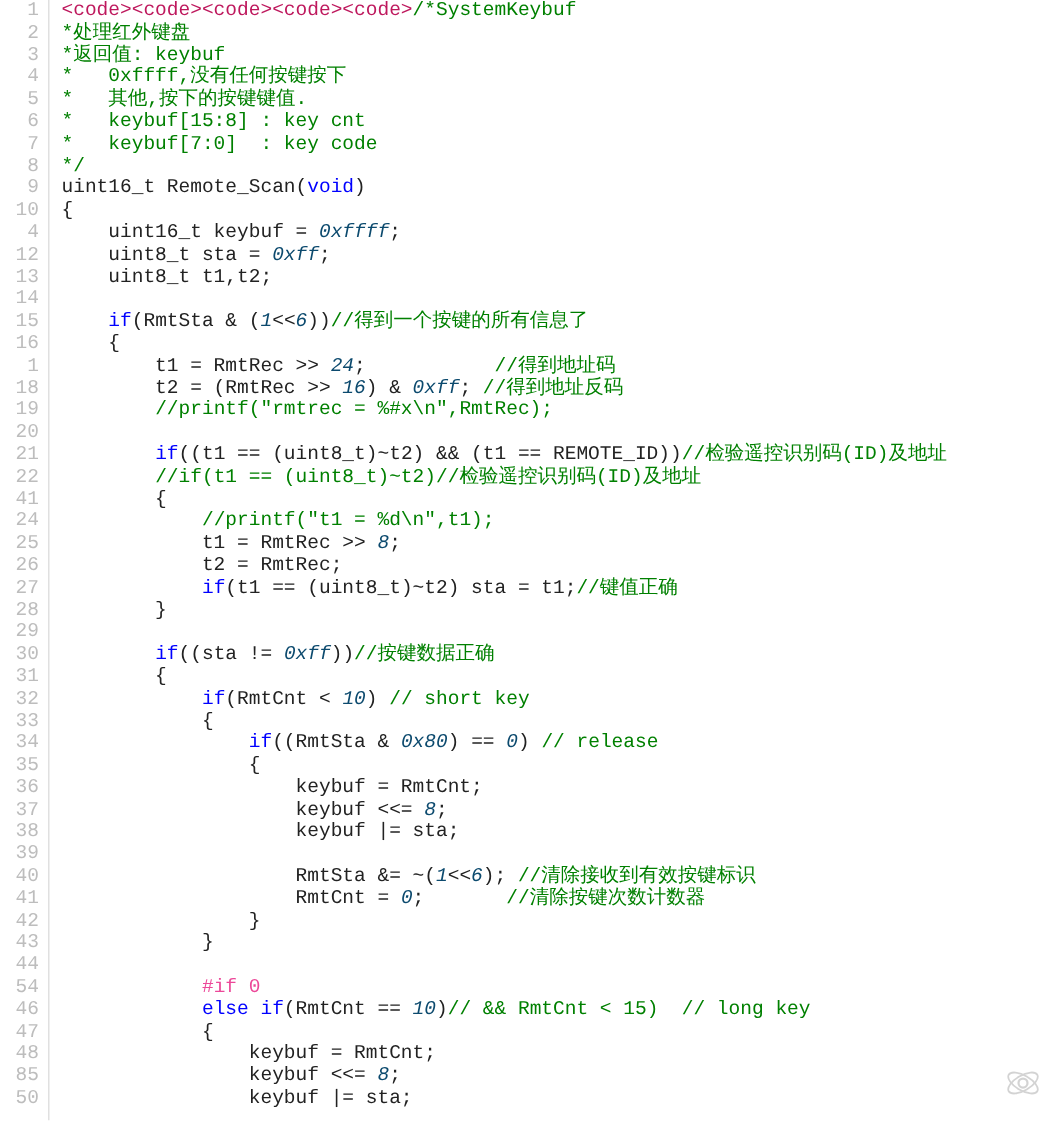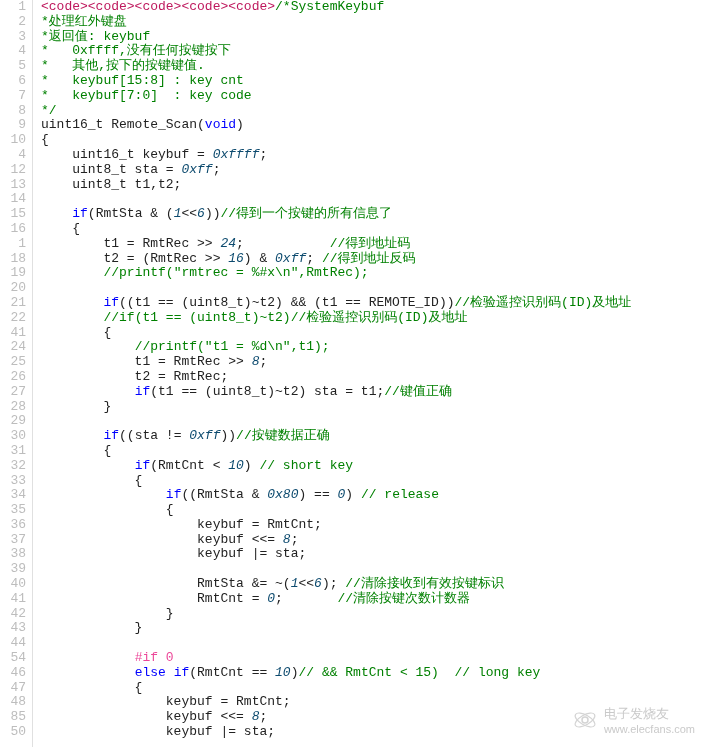--- a/index.html
+++ b/index.html
@@ -115,17 +115,13 @@
     </div>
   <div class="code" id="code"><div class="line"><span class="c-tag">&lt;code&gt;&lt;code&gt;&lt;code&gt;&lt;code&gt;&lt;code&gt;</span><span class="c-comment">/*SystemKeybuf</span></div><div class="line"><span class="c-comment">*处理红外键盘</span></div><div class="line"><span class="c-comment">*返回值: keybuf</span></div><div class="line"><span class="c-comment">*   0xffff,没有任何按键按下</span></div><div class="line"><span class="c-comment">*   其他,按下的按键键值.</span></div><div class="line"><span class="c-comment">*   keybuf[15:8] : key cnt</span></div><div class="line"><span class="c-comment">*   keybuf[7:0]  : key code</span></div><div class="line"><span class="c-comment">*/</span></div><div class="line"><span class="c-default">uint16_t Remote_Scan(</span><span class="c-keyword">void</span><span class="c-default">)</span></div><div class="line"><span class="c-default">{</span></div><div class="line"><span class="c-default">    uint16_t keybuf = </span><span class="c-number">0xffff</span><span class="c-default">;</span></div><div class="line"><span class="c-default">    uint8_t sta = </span><span class="c-number">0xff</span><span class="c-default">;</span></div><div class="line"><span class="c-default">    uint8_t t1,t2;</span></div><div class="line">&nbsp;</div><div class="line"><span class="c-default">    </span><span class="c-keyword">if</span><span class="c-default">(RmtSta &amp; (</span><span class="c-number">1</span><span class="c-default">&lt;&lt;</span><span class="c-number">6</span><span class="c-default">))</span><span class="c-comment">//得到一个按键的所有信息了</span></div><div class="line"><span class="c-default">    {</span></div><div class="line"><span class="c-default">        t1 = RmtRec &gt;&gt; </span><span class="c-number">24</span><span class="c-default">;           </span><span class="c-comment">//得到地址码</span></div><div class="line"><span class="c-default">        t2 = (RmtRec &gt;&gt; </span><span class="c-number">16</span><span class="c-default">) &amp; </span><span class="c-number">0xff</span><span class="c-default">; </span><span class="c-comment">//得到地址反码</span></div><div class="line"><span class="c-default">        </span><span class="c-comment">//printf("rmtrec = %#x\n",RmtRec);</span></div><div class="line">&nbsp;</div><div class="line"><span class="c-default">        </span><span class="c-keyword">if</span><span class="c-default">((t1 == (uint8_t)~t2) &amp;&amp; (t1 == REMOTE_ID))</span><span class="c-comment">//检验遥控识别码(ID)及地址</span></div><div class="line"><span class="c-default">        </span><span class="c-comment">//if(t1 == (uint8_t)~t2)//检验遥控识别码(ID)及地址</span></div><div class="line"><span class="c-default">        {</span></div><div class="line"><span class="c-default">            </span><span class="c-comment">//printf("t1 = %d\n",t1);</span></div><div class="line"><span class="c-default">            t1 = RmtRec &gt;&gt; </span><span class="c-number">8</span><span class="c-default">;</span></div><div class="line"><span class="c-default">            t2 = RmtRec;</span></div><div class="line"><span class="c-default">            </span><span class="c-keyword">if</span><span class="c-default">(t1 == (uint8_t)~t2) sta = t1;</span><span class="c-comment">//键值正确</span></div><div class="line"><span class="c-default">        }</span></div><div class="line">&nbsp;</div><div class="line"><span class="c-default">        </span><span class="c-keyword">if</span><span class="c-default">((sta != </span><span class="c-number">0xff</span><span class="c-default">))</span><span class="c-comment">//按键数据正确</span></div><div class="line"><span class="c-default">        {</span></div><div class="line"><span class="c-default">            </span><span class="c-keyword">if</span><span class="c-default">(RmtCnt &lt; </span><span class="c-number">10</span><span class="c-default">) </span><span class="c-comment">// short key</span></div><div class="line"><span class="c-default">            {</span></div><div class="line"><span class="c-default">                </span><span class="c-keyword">if</span><span class="c-default">((RmtSta &amp; </span><span class="c-number">0x80</span><span class="c-default">) == </span><span class="c-number">0</span><span class="c-default">) </span><span class="c-comment">// release</span></div><div class="line"><span class="c-default">                {</span></div><div class="line"><span class="c-default">                    keybuf = RmtCnt;</span></div><div class="line"><span class="c-default">                    keybuf &lt;&lt;= </span><span class="c-number">8</span><span class="c-default">;</span></div><div class="line"><span class="c-default">                    keybuf |= sta;</span></div><div class="line">&nbsp;</div><div class="line"><span class="c-default">                    RmtSta &amp;= ~(</span><span class="c-number">1</span><span class="c-default">&lt;&lt;</span><span class="c-number">6</span><span class="c-default">); </span><span class="c-comment">//清除接收到有效按键标识</span></div><div class="line"><span class="c-default">                    RmtCnt = </span><span class="c-number">0</span><span class="c-default">;       </span><span class="c-comment">//清除按键次数计数器</span></div><div class="line"><span class="c-default">                }</span></div><div class="line"><span class="c-default">            }</span></div><div class="line">&nbsp;</div><div class="line"><span class="c-default">            </span><span class="c-preproc">#if 0</span></div><div class="line"><span class="c-default">            </span><span class="c-keyword">else if</span><span class="c-default">(RmtCnt == </span><span class="c-number">10</span><span class="c-default">)</span><span class="c-comment">// &amp;&amp; RmtCnt &lt; 15)  // long key</span></div><div class="line"><span class="c-default">            {</span></div><div class="line"><span class="c-default">                keybuf = RmtCnt;</span></div><div class="line"><span class="c-default">                keybuf &lt;&lt;= </span><span class="c-number">8</span><span class="c-default">;</span></div><div class="line"><span class="c-default">                keybuf |= sta;</span></div></div>
 </div>
 
 <div class="watermark">
   <svg width="26" height="26" viewBox="0 0 26 26">
     <circle cx="13" cy="13" r="3" fill="none" stroke="#c0c0c0" stroke-width="1.5"></circle>
     <ellipse cx="13" cy="13" rx="11" ry="5" fill="none" stroke="#c0c0c0" stroke-width="1.2" transform="rotate(30 13 13)"></ellipse>
     <ellipse cx="13" cy="13" rx="11" ry="5" fill="none" stroke="#c0c0c0" stroke-width="1.2" transform="rotate(-30 13 13)"></ellipse>
   </svg>
-  <div>
-    <div class="cn">电子发烧友</div>
-    <div class="url">www.elecfans.com</div>
-  </div>
 </div>
 
 </body></html>

